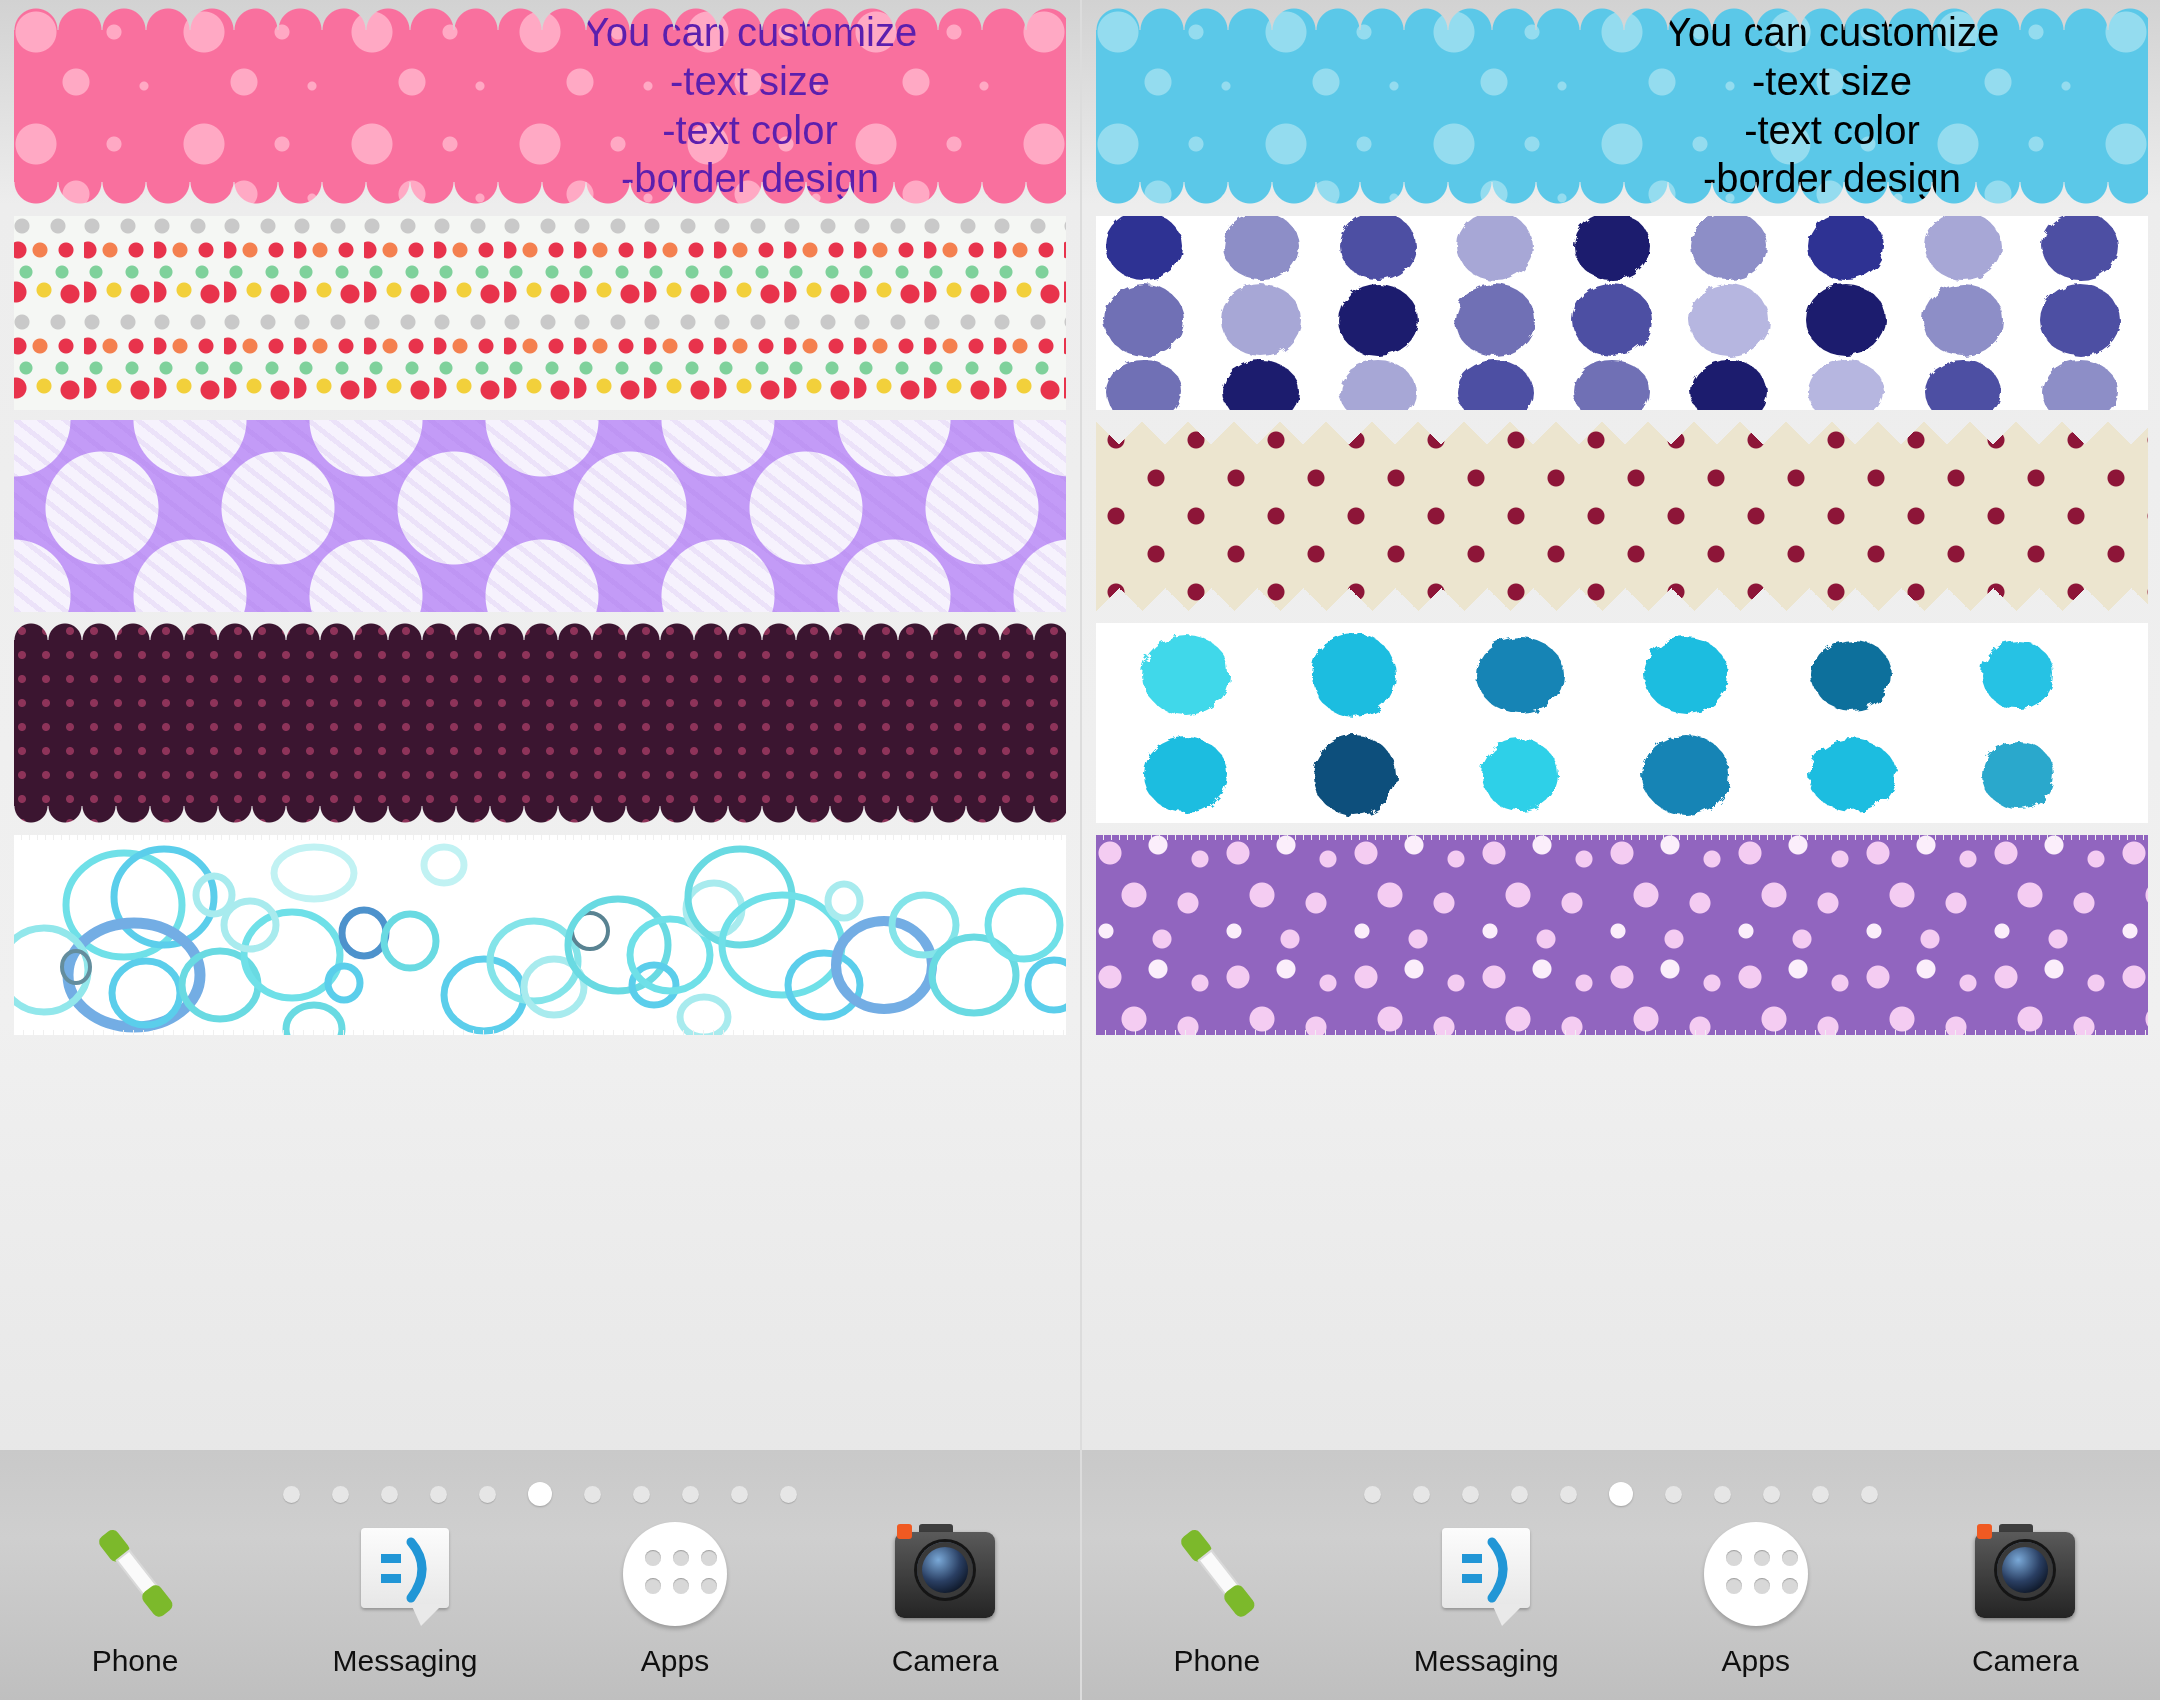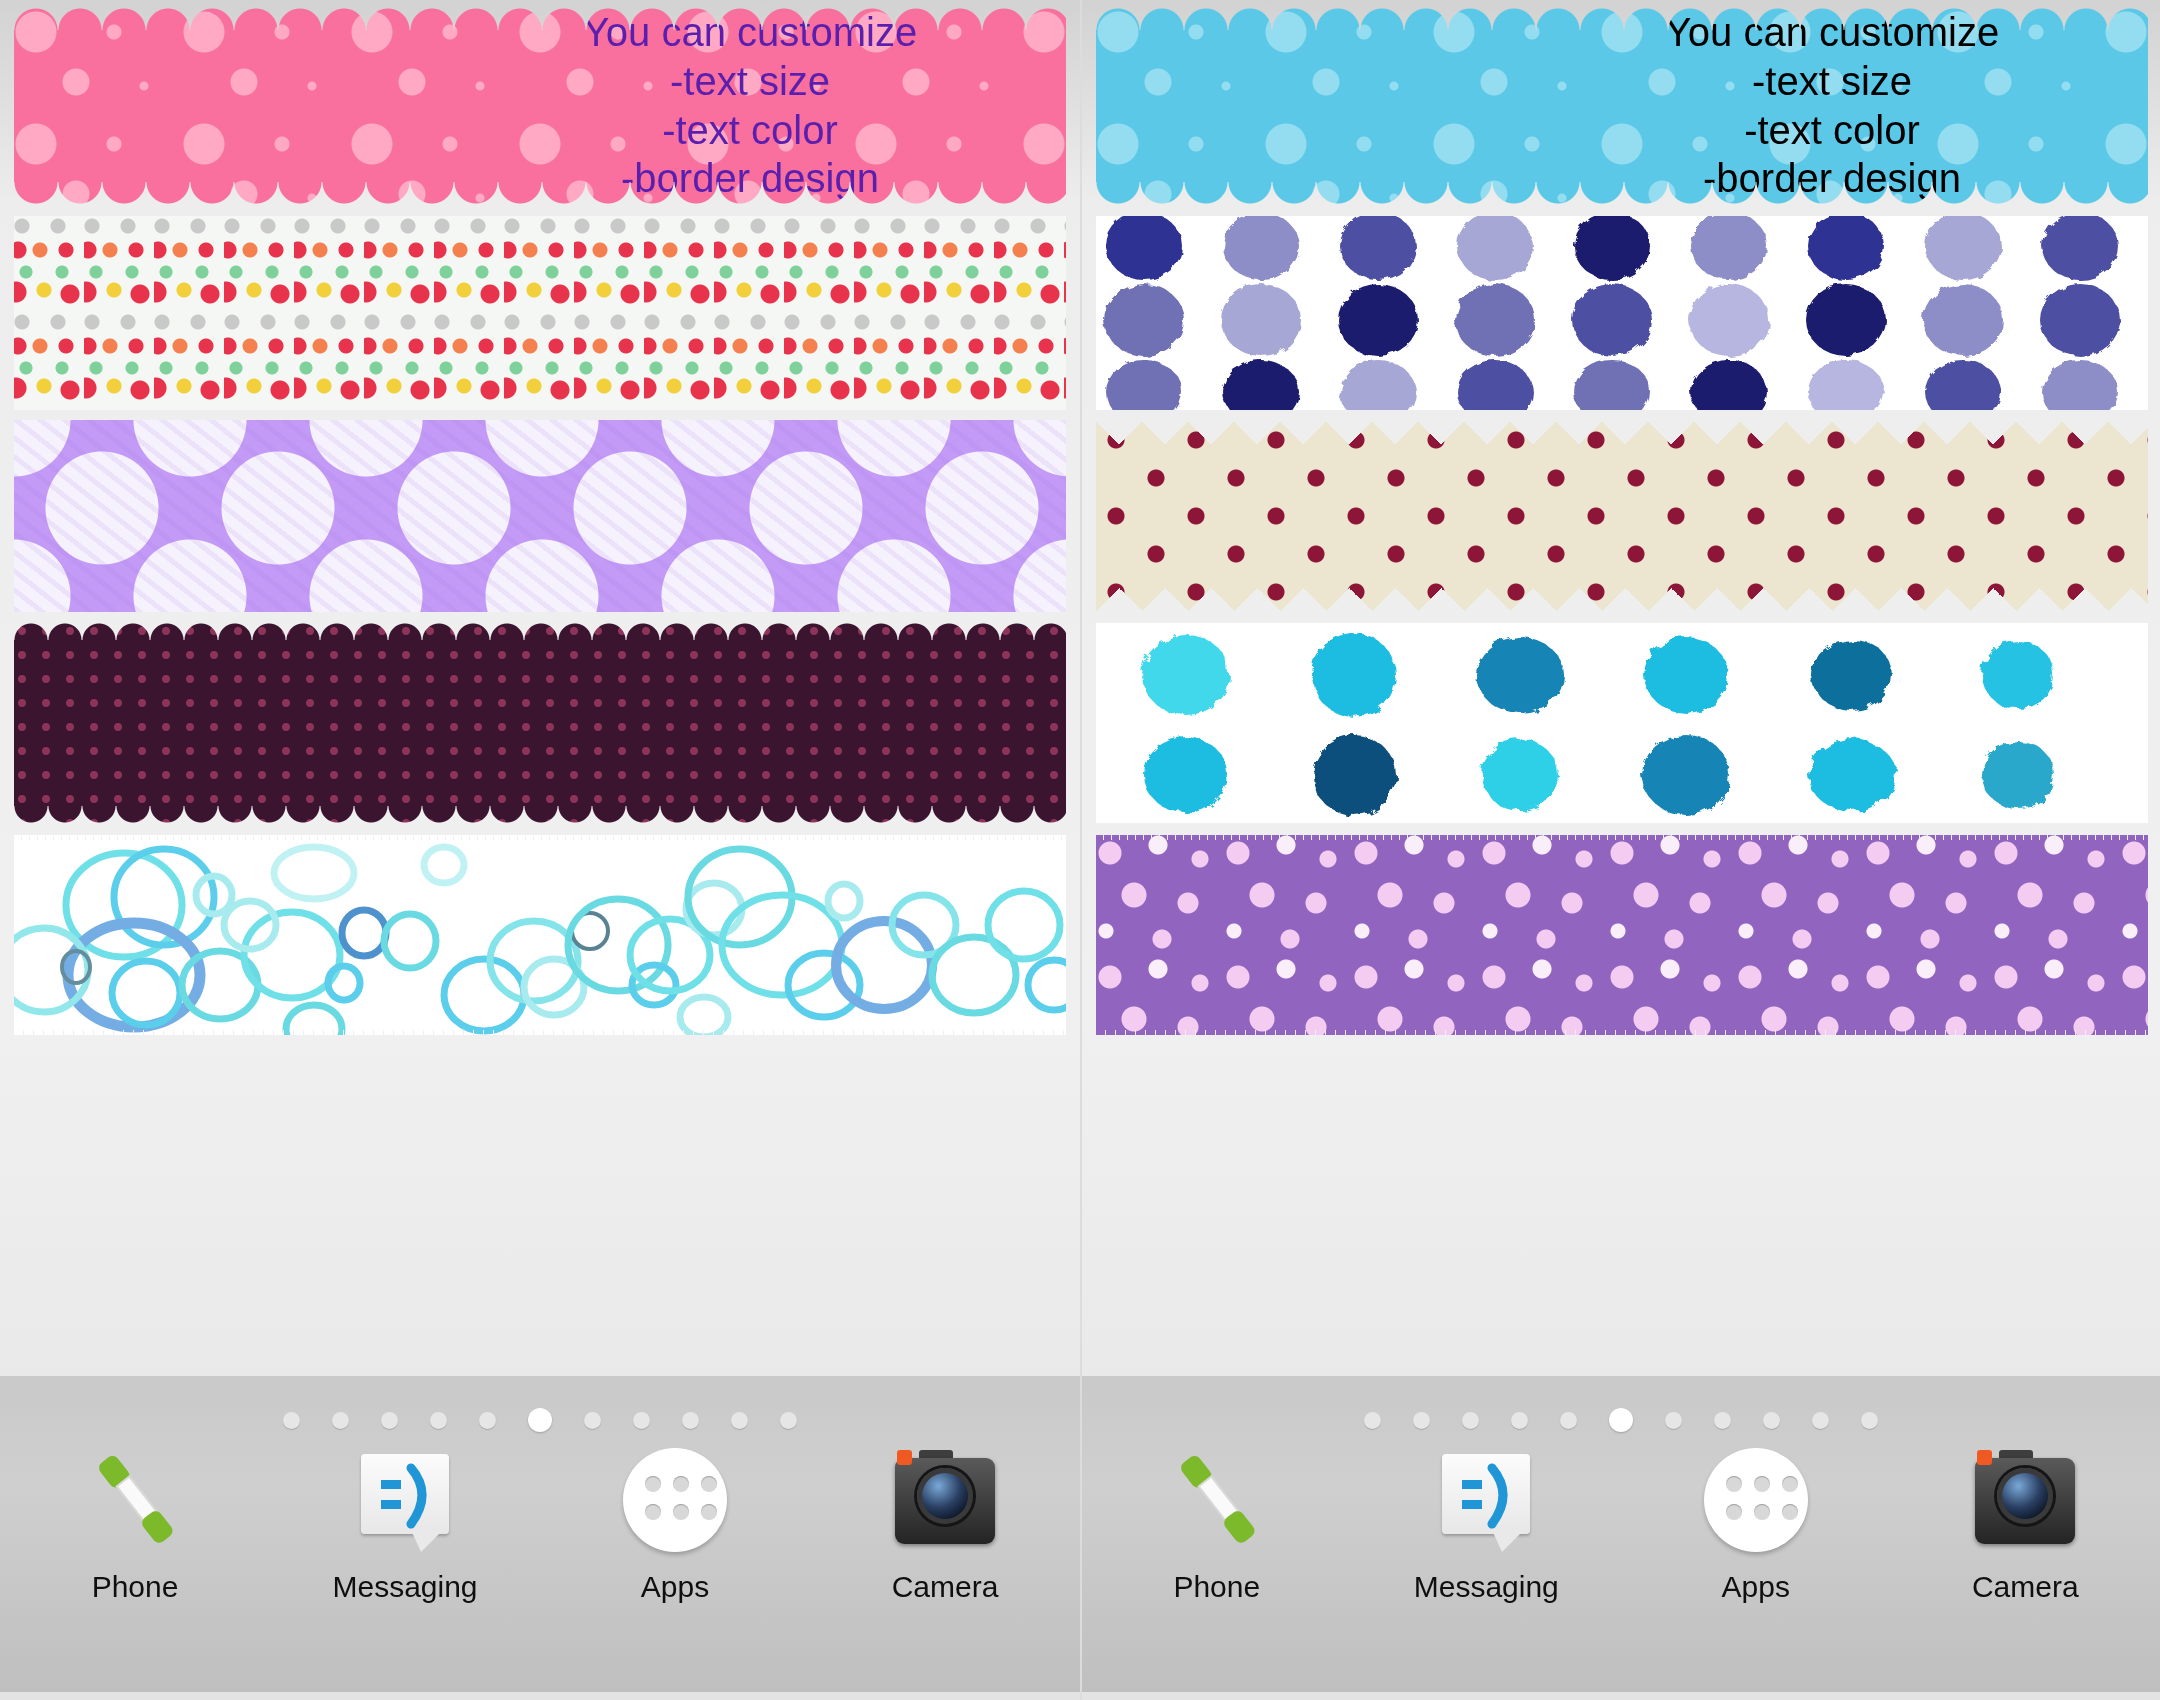--- a/index.html
+++ b/index.html
@@ -86,22 +86,22 @@
     text-align: center;
     line-height: 1.22;
     white-space: pre-line;
     font-family: "Liberation Sans", sans-serif;
     pointer-events: none;
   }
 
   
   .dock {
     position: absolute;
-    left: 0; right: 0; bottom: 8px;
-    height: 316px;
+    left: 0; right: 0; bottom: 0;
+    height: 250px;
     background: linear-gradient(180deg,#c9c9c9 0%,#cfcfcf 35%,#bfbfbf 100%);
   }
   .pager {
     position: absolute; top: 30px; left: 0; right: 0;
     display: flex; justify-content: center; align-items: center;
     gap: 32px; height: 28px;
   }
   .pager .dot {
     width: 17px; height: 17px; border-radius: 50%;
     background: #e6e6e6;

